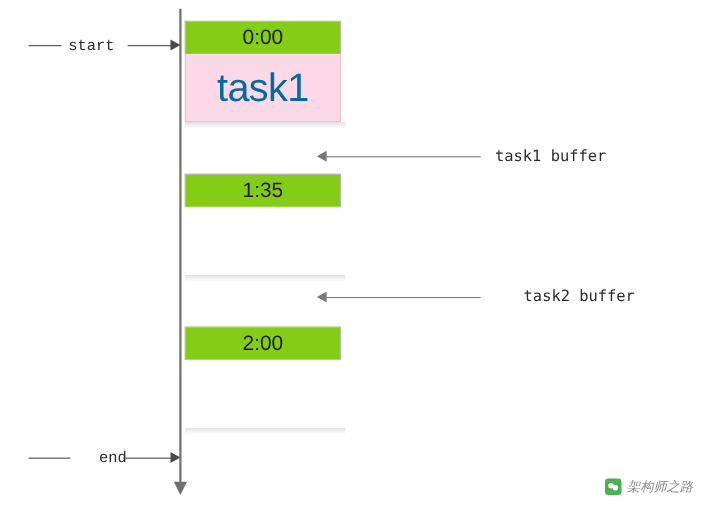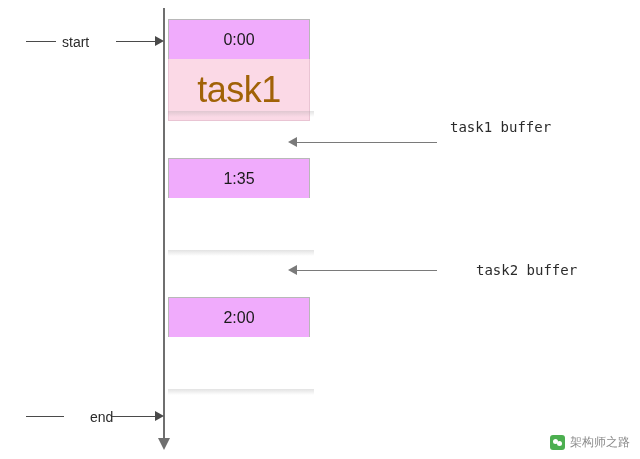--- a/index.html
+++ b/index.html
@@ -38,55 +38,55 @@
     border-top: 12px solid #6f6f6f;
   }
   
   .task-block {
     position: absolute;
     left: 168px;
     width: 142px;
     box-sizing: border-box;
   }
   .task-head {
-    height: 40px;
-    background: #f0abfc;
+    height: 30px;
+    background: #84cc16;
     border: 1px solid #b8b8b8;
     border-bottom: none;
     box-sizing: border-box;
     display: flex;
     align-items: center;
     justify-content: center;
-    font-size: 16px;
+    font-size: 19px;
     color: #1a1a1a;
   }
   .task-body {
     height: 62px;
     background: #fbd9e6;
     border: 1px solid #e9c4d3;
     border-top: none;
     box-sizing: border-box;
     display: flex;
     align-items: center;
     justify-content: center;
     font-size: 36px;
-    color: #a16207;
+    color: #0369a1;
     letter-spacing: -0.5px;
   }
   .block-shadow {
     position: absolute;
     left: 168px;
     width: 146px;
     height: 6px;
     background: linear-gradient(to bottom, rgba(160,160,160,0.30), rgba(160,160,160,0.0));
   }
   
   .left-label {
     position: absolute;
-    font-family: Liberation Sans, sans-serif;
+    font-family: Liberation Mono, monospace;
     font-size: 14px;
     color: #2b2b2b;
   }
   .left-arrow-line {
     position: absolute;
     height: 1px;
     background: #4a4a4a;
   }
   .left-arrow-head {
     position: absolute;
@@ -151,20 +151,21 @@
     top: 6px;
     width: 5px;
     height: 5px;
     border-radius: 50%;
     background: #ffffff;
   }
   .wm-text {
     font-family: "DejaVu Sans", sans-serif;
     font-size: 12px;
     color: #8c8c8c;
+    font-style: italic;
   }
 </style>
 </head>
 <body>
 
 <div class="canvas">
 
   <div class="axis-line"></div>
   <div class="axis-arrow"></div>
 
@@ -179,21 +180,21 @@
   <div class="left-arrow-head" style="left: 155px; top: 411px;"></div>
 
   <div class="task-block" style="top: 19px;">
     <div class="task-head">0:00</div>
     <div class="task-body">task1</div>
   </div>
   <div class="block-shadow" style="top: 111px;"></div>
 
   <div class="right-arrow-head" style="left: 288px; top: 137px;"></div>
   <div class="right-arrow-line" style="left: 297px; top: 142px; width: 140px;"></div>
-  <div class="right-label" style="left: 450px; top: 119px;">task1 buffer</div>
+  <div class="right-label" style="left: 450px; top: 134px;">task1 buffer</div>
 
   <div class="task-block" style="top: 158px;">
     <div class="task-head">1:35</div>
   </div>
   <div class="block-shadow" style="top: 250px;"></div>
 
   <div class="right-arrow-head" style="left: 288px; top: 265px;"></div>
   <div class="right-arrow-line" style="left: 297px; top: 270px; width: 140px;"></div>
   <div class="right-label" style="left: 476px; top: 262px;">task2 buffer</div>
 

